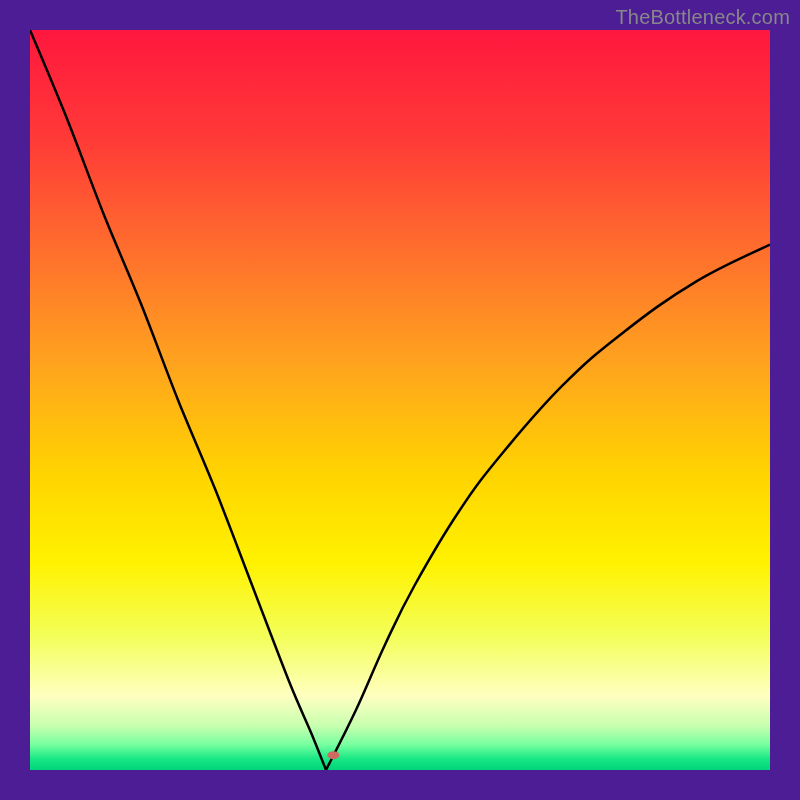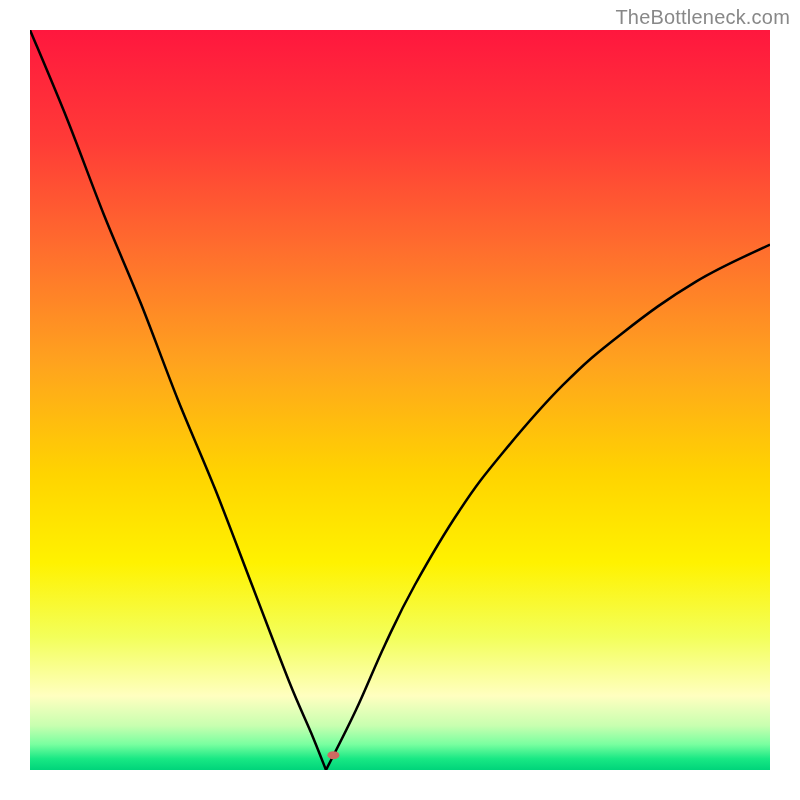--- a/index.html
+++ b/index.html
@@ -9,21 +9,21 @@
     height: 800px;
     overflow: hidden;
     background: #000;
     font-family: Arial, Helvetica, sans-serif;
   }
   .frame {
     position: absolute;
     left: 0; top: 0;
     width: 800px;
     height: 800px;
-    background: #ffffff;
+    background: #4c1d95;
   }
   .plot {
     position: absolute;
     left: 30px;
     top: 30px;
     width: 740px;
     height: 740px;
     overflow: hidden;
   }
   .watermark {

